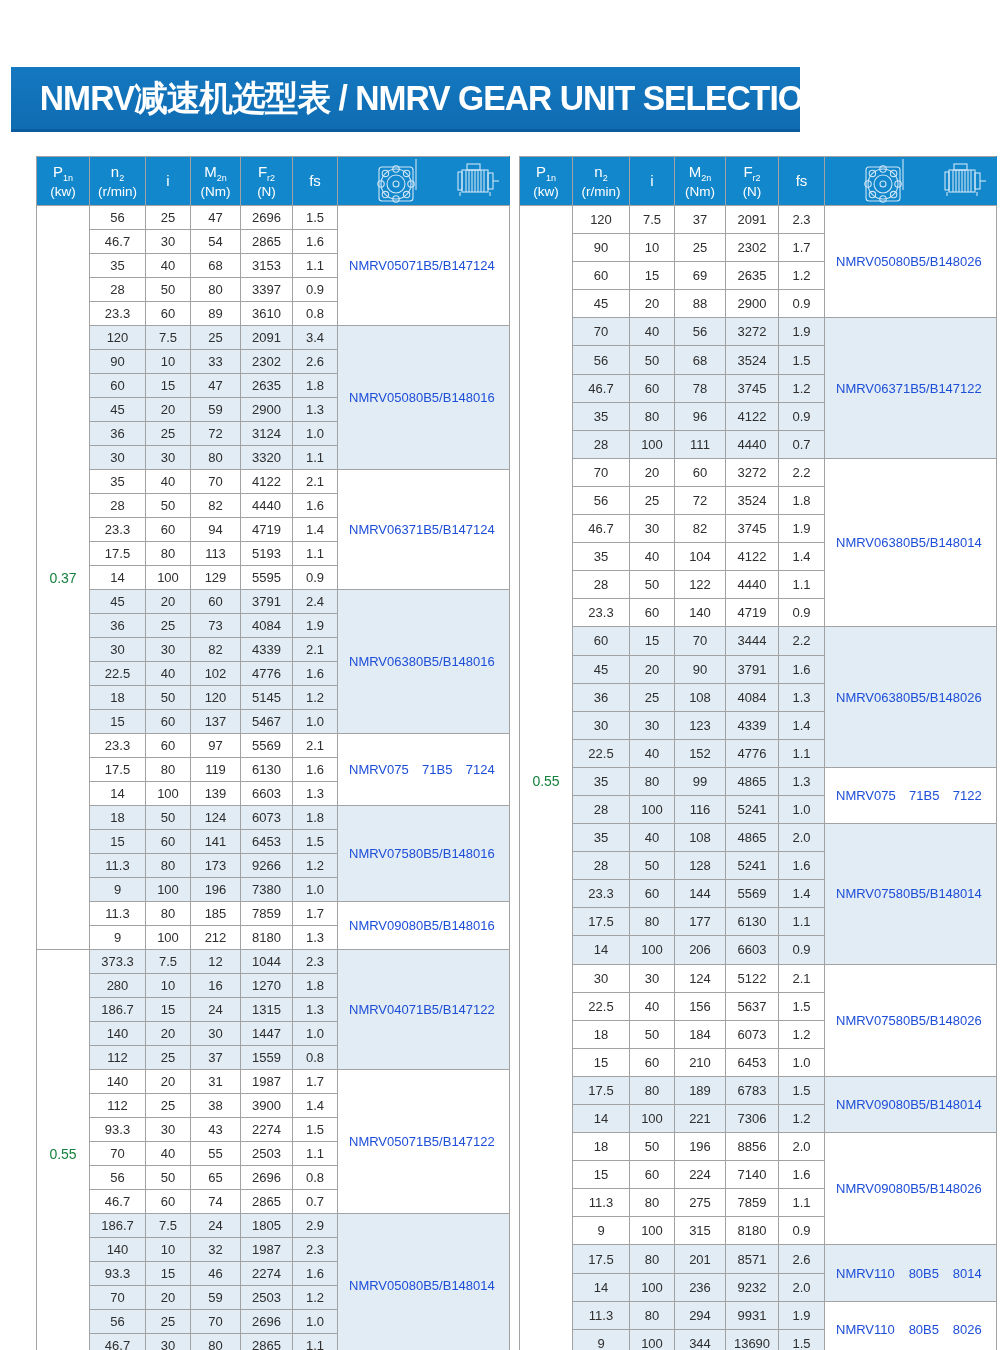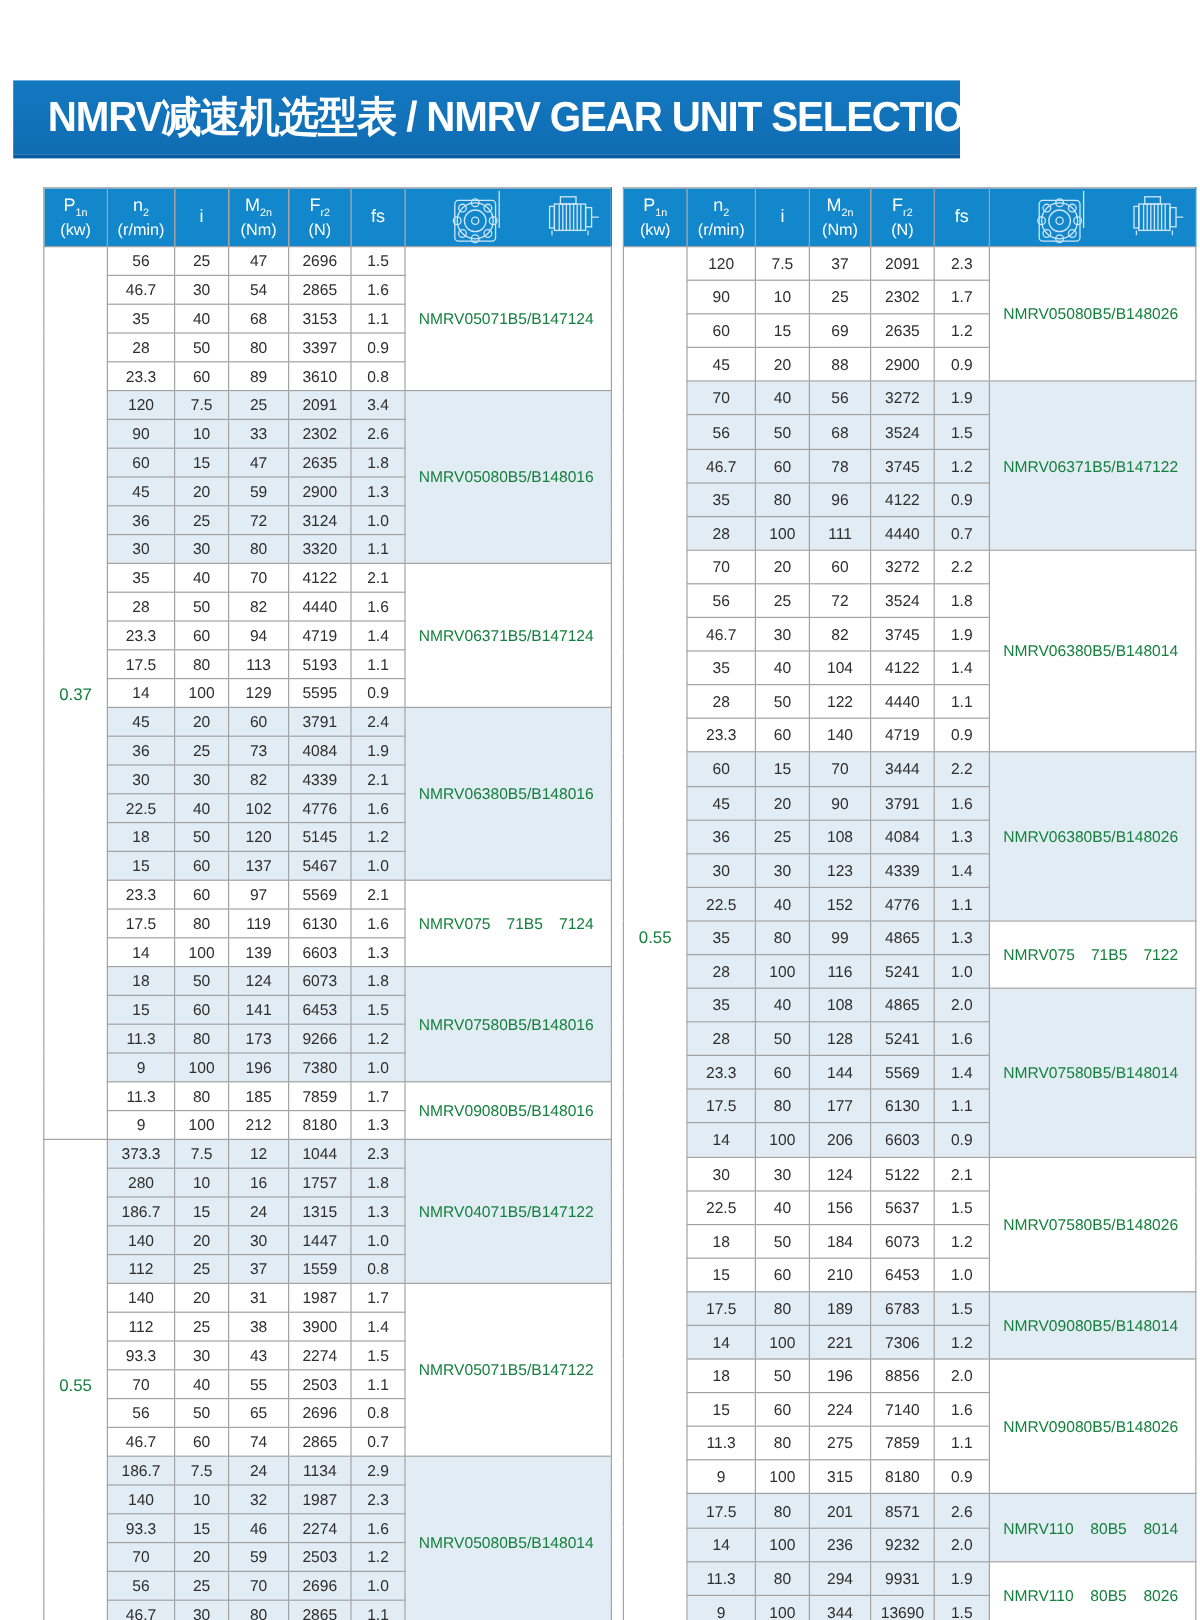--- a/index.html
+++ b/index.html
@@ -23,21 +23,21 @@
   thead .base{font-size:15px;}
   thead .subs{font-size:9px;vertical-align:sub;}
   thead .unit{font-size:13.5px;display:block;margin-top:1px;}
   .t-left tbody tr{height:24px;}
   .t-right tbody tr{height:28.1px;}
   td.num{font-size:13px;text-align:center;color:#2e2e2e;background:#ffffff;}
   td.p-cell{font-size:14px;text-align:center;color:#15803d;background:#ffffff;}
   td.model-cell{background:#ffffff;}
   td.shaded{background:#e2ecf4;}
   .model-line{display:flex;justify-content:space-between;align-items:center;
-              padding:0 14px 0 11px;font-size:13px;color:#15803d;}
+              padding:0 14px 0 11px;font-size:13px;color:#1d4ed8;}
   .icon-head{display:flex;align-items:center;justify-content:space-between;
              padding:0 8px 0 38px;}
 </style>
 </head>
 <body>
 
 <div class="page">
   <div class="banner">
     <div class="title">NMRV减速机选型表 / NMRV GEAR UNIT SELECTION TABLES</div>
   </div>
@@ -377,21 +377,21 @@
                 <span>NMRV040</span>
                 <span>71B5/B14</span>
                 <span>7122</span>
               </div>
             </td>
           </tr>
           <tr>
             <td class="num shaded">280</td>
             <td class="num shaded">10</td>
             <td class="num shaded">16</td>
-            <td class="num shaded">1757</td>
+            <td class="num shaded">1270</td>
             <td class="num shaded">1.8</td>
           </tr>
           <tr>
             <td class="num shaded">186.7</td>
             <td class="num shaded">15</td>
             <td class="num shaded">24</td>
             <td class="num shaded">1315</td>
             <td class="num shaded">1.3</td>
           </tr>
           <tr>
@@ -454,21 +454,21 @@
             <td class="num">46.7</td>
             <td class="num">60</td>
             <td class="num">74</td>
             <td class="num">2865</td>
             <td class="num">0.7</td>
           </tr>
           <tr>
             <td class="num shaded">186.7</td>
             <td class="num shaded">7.5</td>
             <td class="num shaded">24</td>
-            <td class="num shaded">1134</td>
+            <td class="num shaded">1805</td>
             <td class="num shaded">2.9</td>
             <td class="model-cell shaded" rowspan="6">
               <div class="model-line">
                 <span>NMRV050</span>
                 <span>80B5/B14</span>
                 <span>8014</span>
               </div>
             </td>
           </tr>
           <tr>

